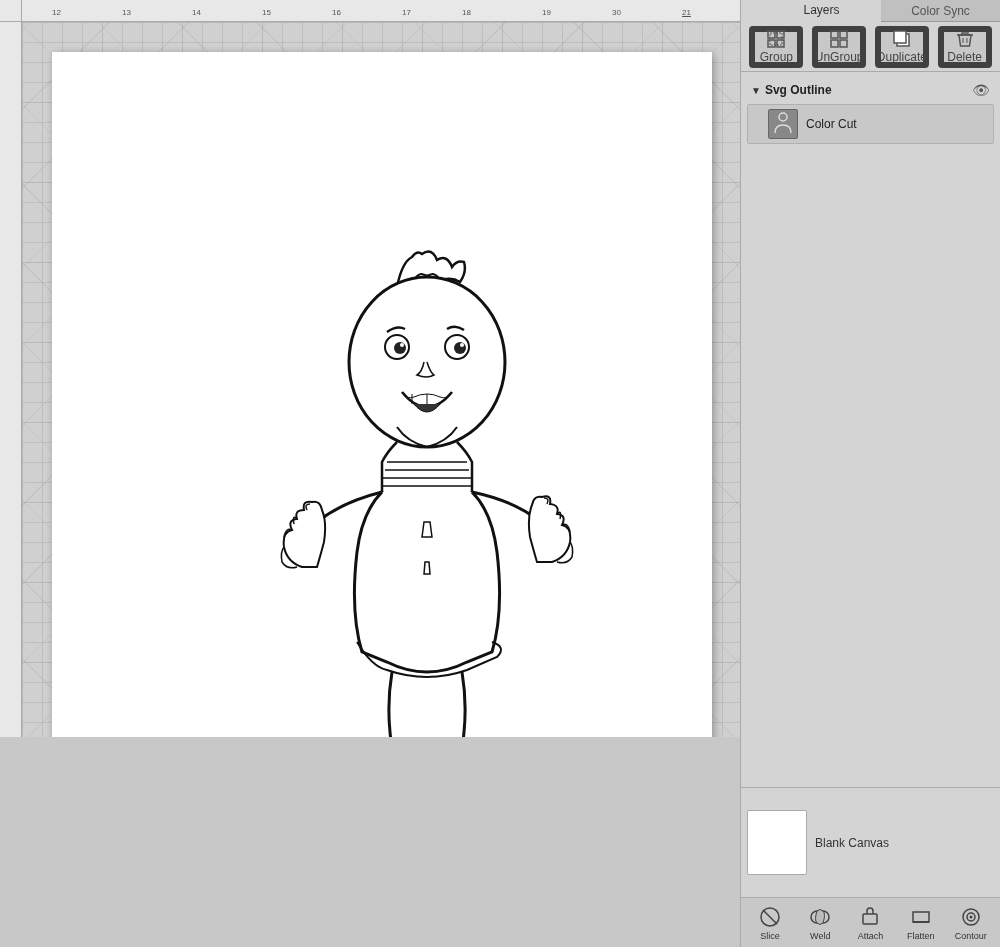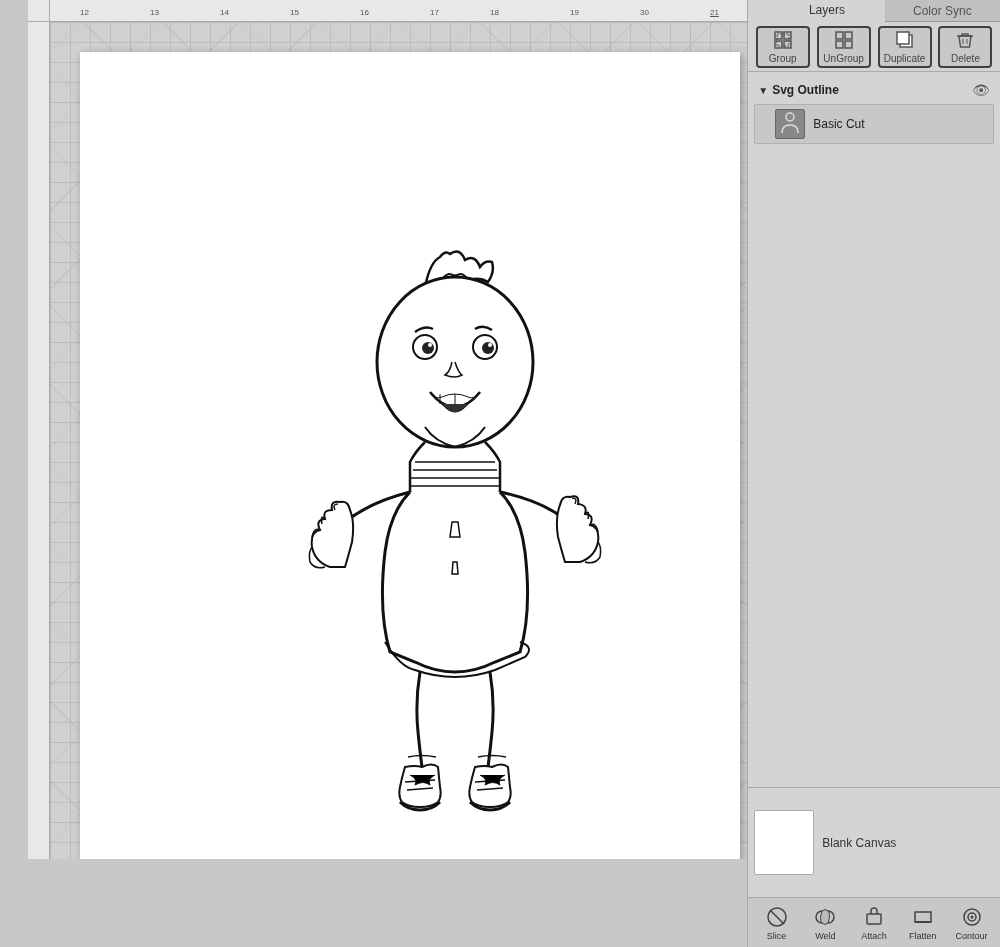--- a/index.html
+++ b/index.html
@@ -1,25 +1,24 @@
 <!DOCTYPE html>
 <html><head>
   <meta charset="utf-8">
   <style>
     * { box-sizing: border-box; margin: 0; padding: 0; }
     body { width: 1000px; height: 947px; overflow: hidden; font-family: Arial, sans-serif; background: #c8c8c8; display: flex; }
 
     
     .canvas-area {
       width: 740px;
-      height: 859px;
+      height: 737px;
       position: relative;
       overflow: hidden;
       background: #5eead4;
-      margin-left: 28px;
     }
 
     
     .ruler-top {
       position: absolute;
       top: 0;
       left: 22px;
       right: 0;
       height: 22px;
       background: #e8e8e8;
@@ -169,24 +168,24 @@
     }
 
     .toolbar-btn {
       display: flex;
       flex-direction: column;
       align-items: center;
       justify-content: center;
       width: 54px;
       height: 42px;
       background: #c8c8c8;
-      border: 2px solid #404040;
+      border: 6px solid #404040;
       border-radius: 4px;
       cursor: pointer;
-      font-size: 10px;
+      font-size: 12px;
       color: #444;
       gap: 2px;
     }
 
     .toolbar-btn .icon-area {
       width: 22px;
       height: 22px;
       display: flex;
       align-items: center;
       justify-content: center;
@@ -535,21 +534,21 @@
       </div>
 
       <div class="layer-item">
         <div class="layer-item-thumb">
           <svg width="26" height="26" viewBox="0 0 26 26" xmlns="http://www.w3.org/2000/svg">
 
             <circle cx="13" cy="6" r="4" fill="none" stroke="#ddd" stroke-width="1.5"></circle>
             <path d="M5 22 Q5 14 13 14 Q21 14 21 22" fill="none" stroke="#ddd" stroke-width="1.5"></path>
           </svg>
         </div>
-        <span class="layer-item-name">Basic Cut</span>
+        <span class="layer-item-name">Color Cut</span>
       </div>
     </div>
   </div>
 
   <div class="bottom-section">
     <div class="canvas-thumbnail-row">
       <div class="canvas-thumbnail"></div>
       <span class="canvas-label">Blank Canvas</span>
     </div>
   </div>

